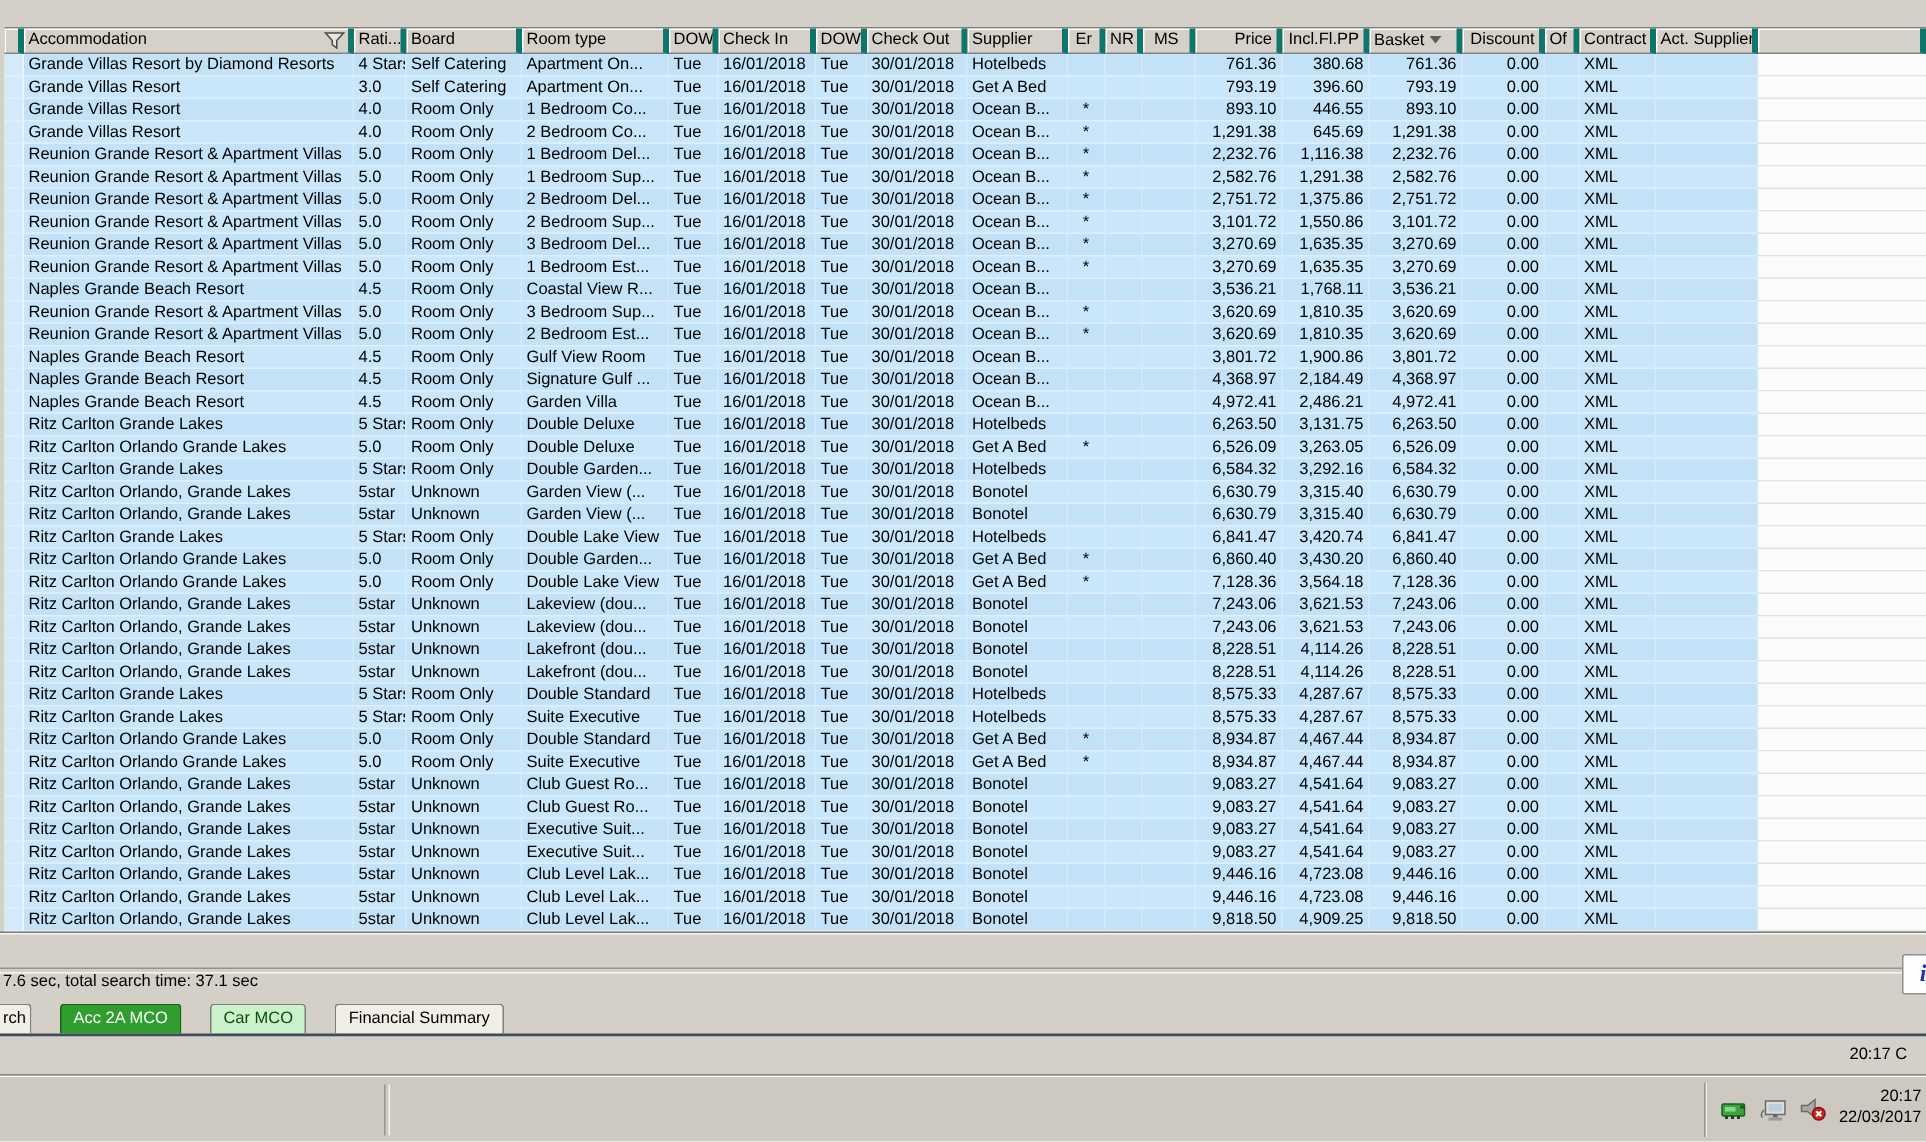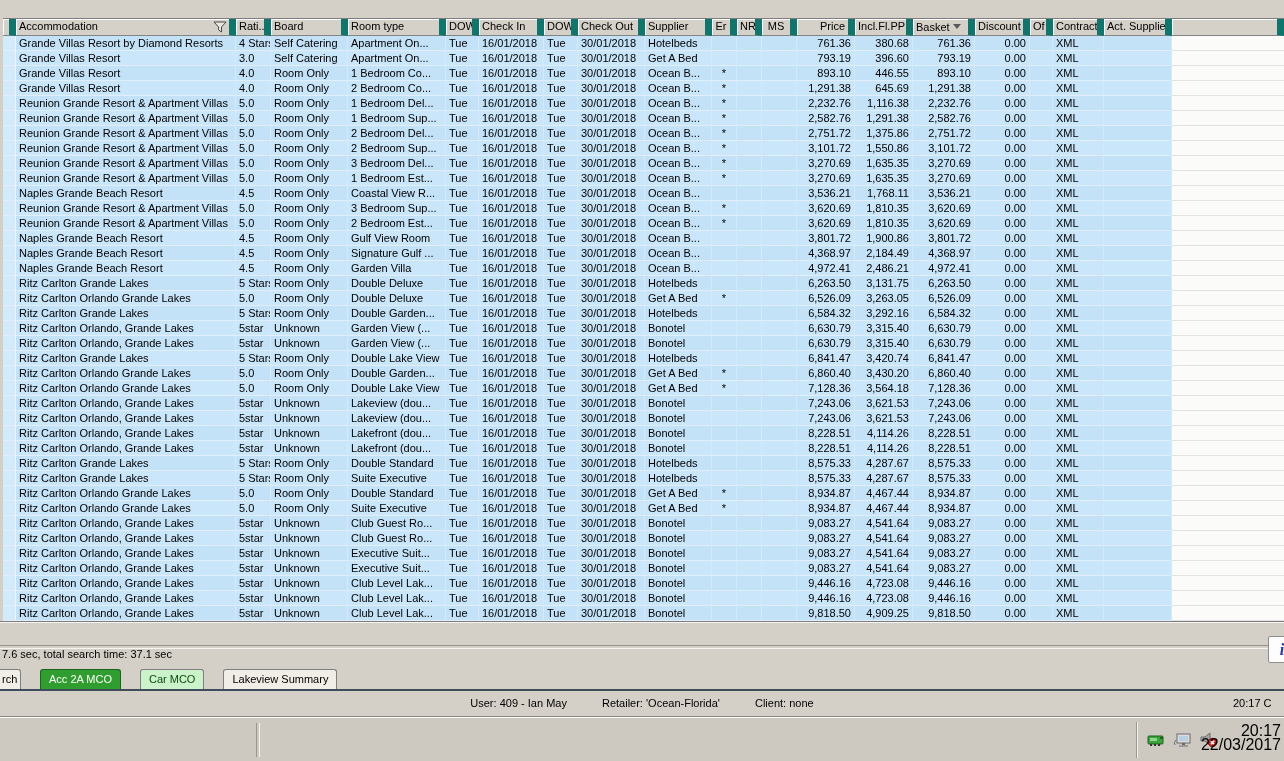--- a/index.html
+++ b/index.html
@@ -7,21 +7,21 @@
   .screen{position:relative;width:1284px;height:761px;overflow:hidden;background:#d4d0c8;font-size:11px;color:#000;}
 
   
   .results-strip{position:absolute;top:0;left:0;right:0;height:18px;background:#d4d0c8;}
   .results-strip span{position:absolute;left:1px;top:2px;font-weight:bold;font-size:12px;white-space:nowrap;}
 
   
   .grid-panel{position:absolute;top:18px;left:3px;right:0;height:603px;border-top:1px solid #7d7d7d;background:#fff;}
   .tbl-header{display:flex;height:17px;background:#d5d1c9;}
   .hcell{position:relative;box-sizing:border-box;height:17px;padding:1px 3px 0 3px;background:#d5d1c9;
-         border-right:7px solid #0f766e;border-bottom:1px solid #848484;
+         border-right:4px solid #0f766e;border-bottom:1px solid #848484;
          box-shadow:inset 1px 1px 0 #ffffff;white-space:nowrap;overflow:hidden;font-size:11px;}
   .hcell.right{text-align:right;}
   .hcell.center{text-align:center;}
   .tbl-body{position:relative;}
   .trow{display:flex;height:15px;}
   .cell{box-sizing:border-box;height:15px;line-height:14px;padding:0 3px;white-space:nowrap;overflow:hidden;font-size:11px;}
   .bluecell{background:#c3e2f8;border-right:1px solid #d4eafa;border-bottom:1px solid #e0effb;}
   .trow:nth-child(even) .bluecell{background:#c9e6fa;}
   .margincell{background:#d3eafb;border-right:1px solid #eef7fe;border-bottom:1px solid #e0effb;}
   .sparecell{background:#fbfbfa;border-bottom:1px solid #e2e2e2;}
@@ -66,21 +66,21 @@
   .status-center span{margin:0 16px;}
   .status-right{position:absolute;left:1233px;top:6px;white-space:nowrap;}
 
   
   .taskbar{position:absolute;top:716px;left:0;right:0;height:45px;background:#cdc9c1;
            border-top:1px solid #8e8a82;box-shadow:inset 0 1px 0 #ffffff;}
   .taskbar-divider{position:absolute;left:256px;top:6px;bottom:5px;width:2px;border-left:1px solid #9a968e;border-right:1px solid #f4f3f0;}
   .tray{position:absolute;left:1136px;right:0;top:5px;bottom:4px;border-left:1px solid #9a968e;box-shadow:inset 1px 0 0 #f4f3f0;}
   .tray-icons{position:absolute;left:10px;top:9px;display:flex;align-items:center;gap:7px;}
   .tray-icons .ticon{width:19px;height:18px;display:inline-block;}
-  .clock{position:absolute;right:3px;top:2px;text-align:right;line-height:14px;font-size:16px;}
+  .clock{position:absolute;right:3px;top:2px;text-align:right;line-height:14px;font-size:11px;}
 </style>
 </head>
 <body>
 
 <div class="screen">
 
 
   <div class="grid-panel">
     <div class="tbl-header">
         <div class="hcell c0"><span></span></div>
@@ -1015,30 +1015,25 @@
   <div class="below-filler"></div>
   <div class="etch-line"></div>
   <div class="search-time">7.6 sec, total search time: 37.1 sec</div>
 
   <button class="info-btn">i</button>
 
   <div class="tab-bar">
       <div class="tab tab--cut">rch</div>
       <div class="tab tab--dark-green">Acc 2A MCO</div>
       <div class="tab tab--light-green">Car MCO</div>
-      <div class="tab tab--plain">Lakeview Summary</div>
+      <div class="tab tab--plain">Financial Summary</div>
     </div>
   <div class="dark-line"></div>
 
   <div class="status-bar">
-    <div class="status-center">
-      <span>User: 409 - Ian May</span>
-      <span>Retailer: 'Ocean-Florida'</span>
-      <span>Client: none</span>
-    </div>
     <div class="status-right">20:17 C</div>
   </div>
 
   <div class="taskbar">
     <div class="taskbar-divider"></div>
     <div class="tray">
       <div class="tray-icons">
         <span class="ticon">
           <svg width="19" height="18" viewBox="0 0 19 18">
             <rect x="1" y="5" width="15" height="8" rx="1" fill="#3aa43a" stroke="#1c5e1c"></rect>

